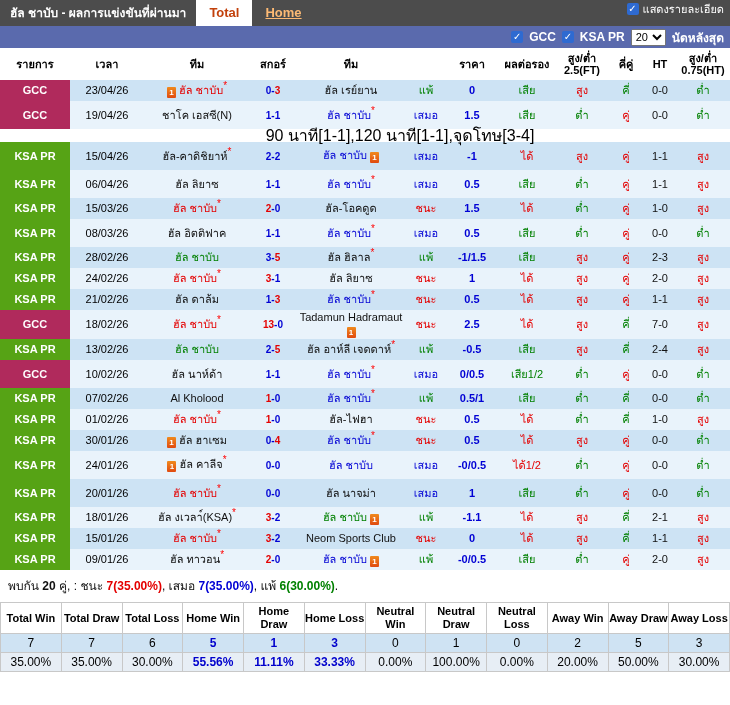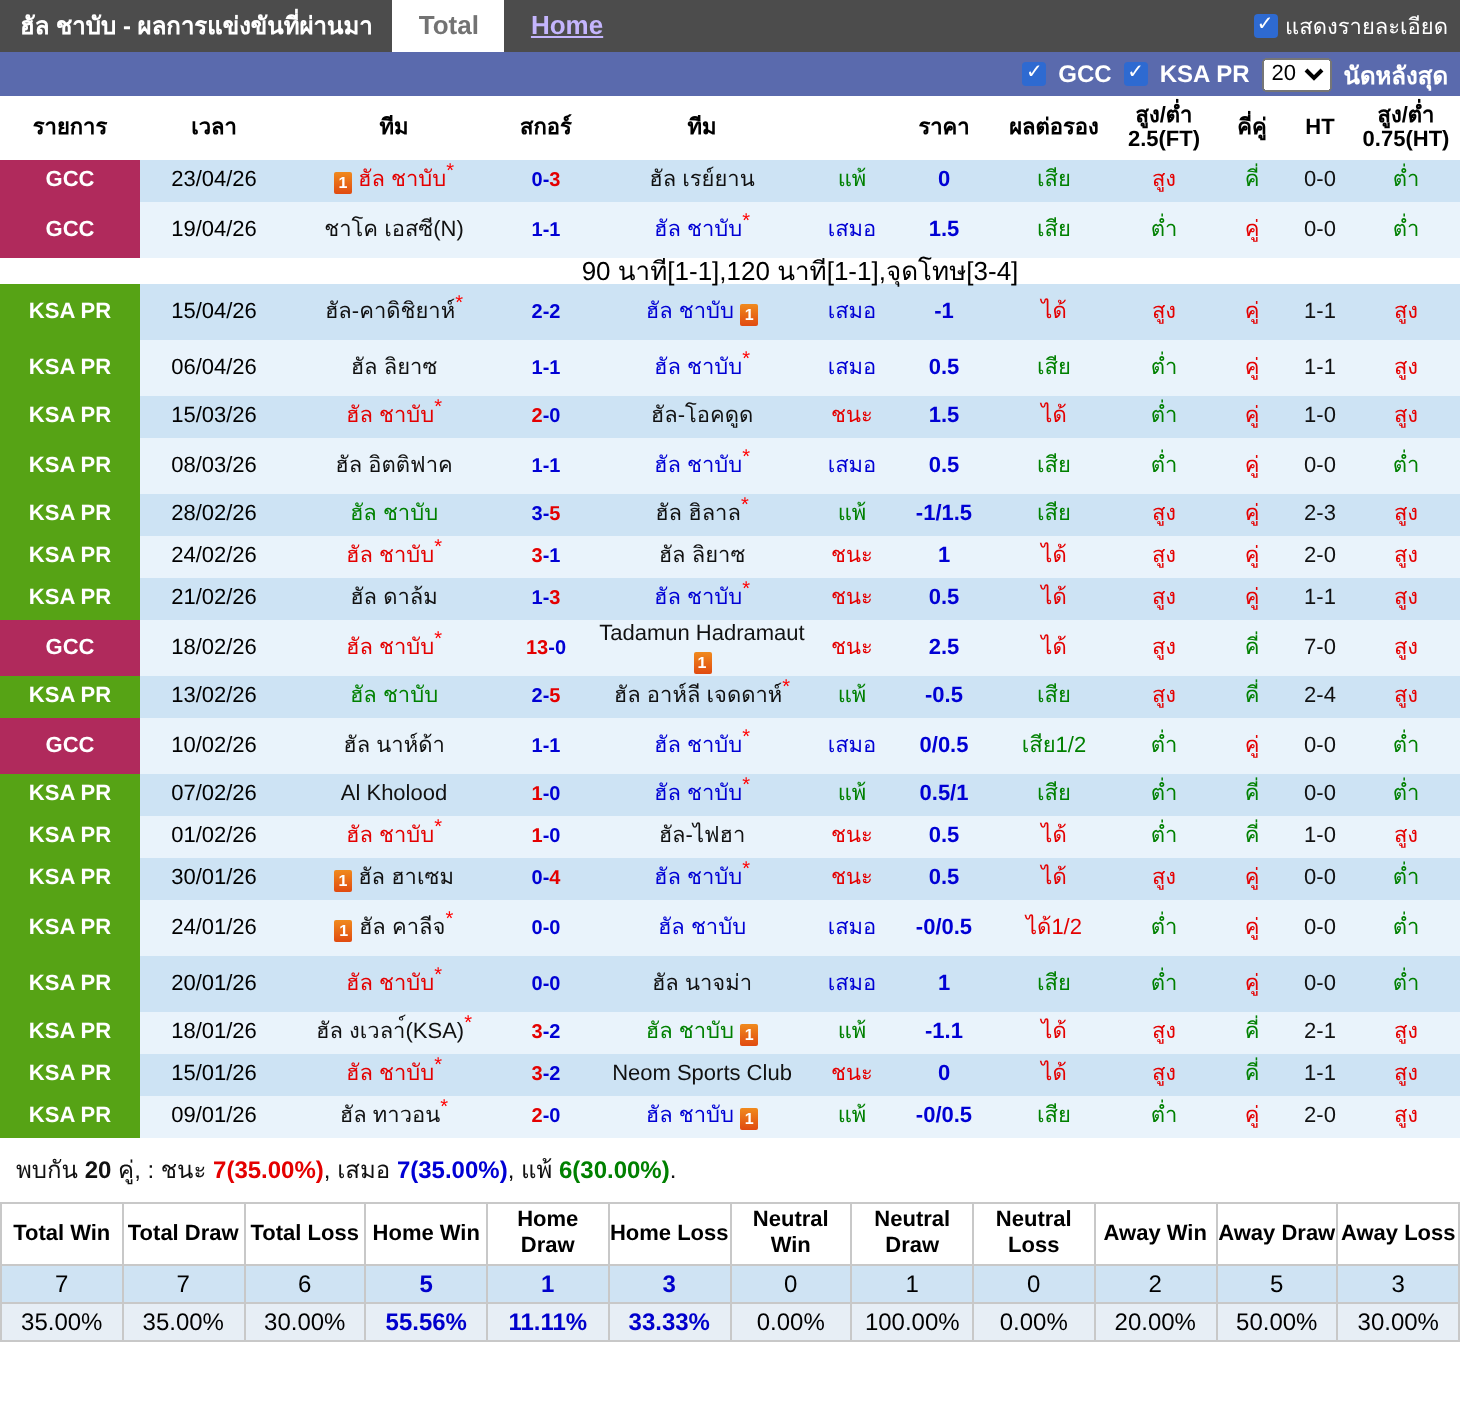--- a/index.html
+++ b/index.html
@@ -1,42 +1,42 @@
 <!DOCTYPE html>
 <html style="--titlebar: #4c4c4c; --accent: #5a6aad; --gcc: #b02a5c; --ksa: #56a315; --rowblue: #cde3f4; --rowlight: #e9f3fb; --red: #e40000; --blue: #0000d4; --green: #008000;"><head>
 <meta charset="utf-8">
 <style>
   :root{
     --titlebar:#4c4c4c; --accent:#5a6aad; --gcc:#b02a5c; --ksa:#56a315;
     --rowblue:#cde3f4; --rowlight:#e9f3fb; --red:#e40000; --blue:#0000d4; --green:#008000;
   }
   *{box-sizing:border-box}
   body{margin:0;width:730px;background:#fff;font-family:"Liberation Sans","DejaVu Sans",sans-serif;color:#000;}
-  .titlebar{height:26px;background:var(--titlebar);display:flex;align-items:center;}
+  .titlebar{height:26px;background:var(--titlebar);display:flex;align-items:flex-start;}
   .title{color:#fff;font-weight:bold;font-size:12px;line-height:26px;padding:0 10px;}
   .tab{line-height:26px;padding:0 13px;font-weight:bold;font-size:13px;cursor:pointer;}
-  .tab.active{background:#fff;color:#737373;}
-  .tab.inactive{color:#c4b5fd;text-decoration:underline;}
+  .tab.active{background:#fff;color:#c2410c;}
+  .tab.inactive{color:#fdba74;text-decoration:underline;}
   .detail-toggle{margin-left:auto;display:flex;align-items:center;gap:4px;color:#fff;font-size:11px;padding-right:6px;}
   .cb{width:12px;height:12px;background:#2e6ad1;display:inline-block;color:#fff;font-size:10px;line-height:12px;text-align:center;border-radius:2px;flex:0 0 auto;cursor:pointer;}
   .filterbar{height:22px;background:var(--accent);display:flex;align-items:center;justify-content:flex-end;gap:6px;color:#fff;padding-right:6px;}
   .filterbar .lg{font-weight:bold;font-size:12px;}
   .filterbar select{font-size:11px;height:17px;}
   .filterbar .suffix{font-size:12px;font-weight:bold;}
   table.main{border-collapse:collapse;width:730px;table-layout:fixed;text-align:center;font-size:11px;}
   table.main th{font-weight:bold;font-size:11px;padding:4px 0;background:#fff;line-height:12px;}
   table.main td{padding:1px 1px;vertical-align:middle;line-height:13px;}
   tr.h1 td{height:21px;}
   tr.h2 td{height:28px;}
   tr.r0 td{background:var(--rowblue);}
   tr.r1 td{background:var(--rowlight);}
   td.badge{font-weight:bold;color:#fff;font-size:11px;}
   tr.r0 td.badge.gcc, tr.r1 td.badge.gcc{background:var(--gcc);}
   tr.r0 td.badge.ksa, tr.r1 td.badge.ksa{background:var(--ksa);}
-  tr.note-row td{background:#fff;height:13px;font-size:13px;padding:0;line-height:13px;}
+  tr.note-row td{background:#fff;height:13px;font-size:16px;padding:0;line-height:13px;}
   .c-red{color:var(--red);} .c-blue{color:var(--blue);} .c-green{color:var(--green);} .c-black{color:#111;text-align:right;}
   .tname{font-size:11px;white-space:nowrap;}
   .star{color:#f00;font-size:10px;vertical-align:super;line-height:0;}
   .oicon{display:inline-block;width:9px;height:11px;background:linear-gradient(180deg,#f08a1d,#e04a10);color:#fff;font-size:8px;line-height:11px;font-weight:bold;border-radius:1px;vertical-align:-1px;text-align:center;}
   .score{font-weight:bold;font-size:10px;white-space:nowrap;}
   td.price{font-weight:bold;}
   td.ht{color:#111;}
   .summary{padding:6px 8px 2px 8px;font-size:12px;line-height:20px;}
   .summary b{font-weight:bold;}
   table.stats{border-collapse:collapse;width:730px;table-layout:fixed;text-align:center;margin-top:4px;}

